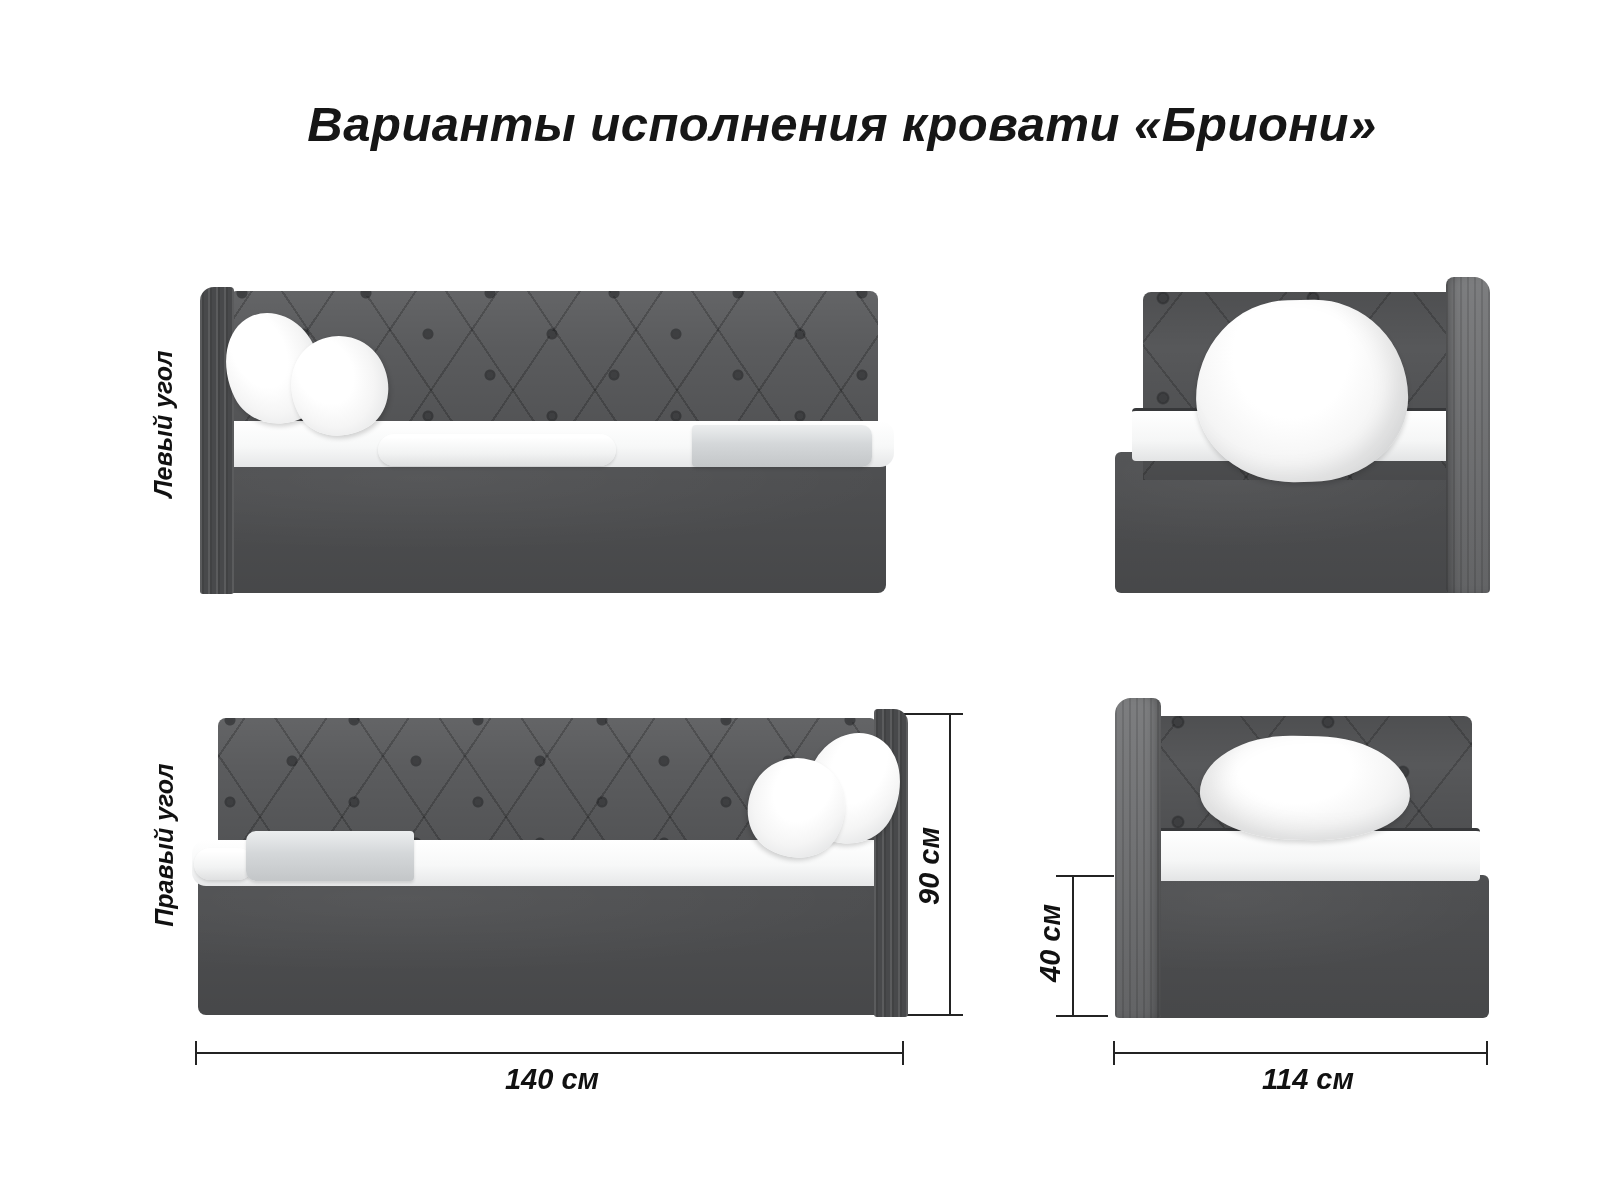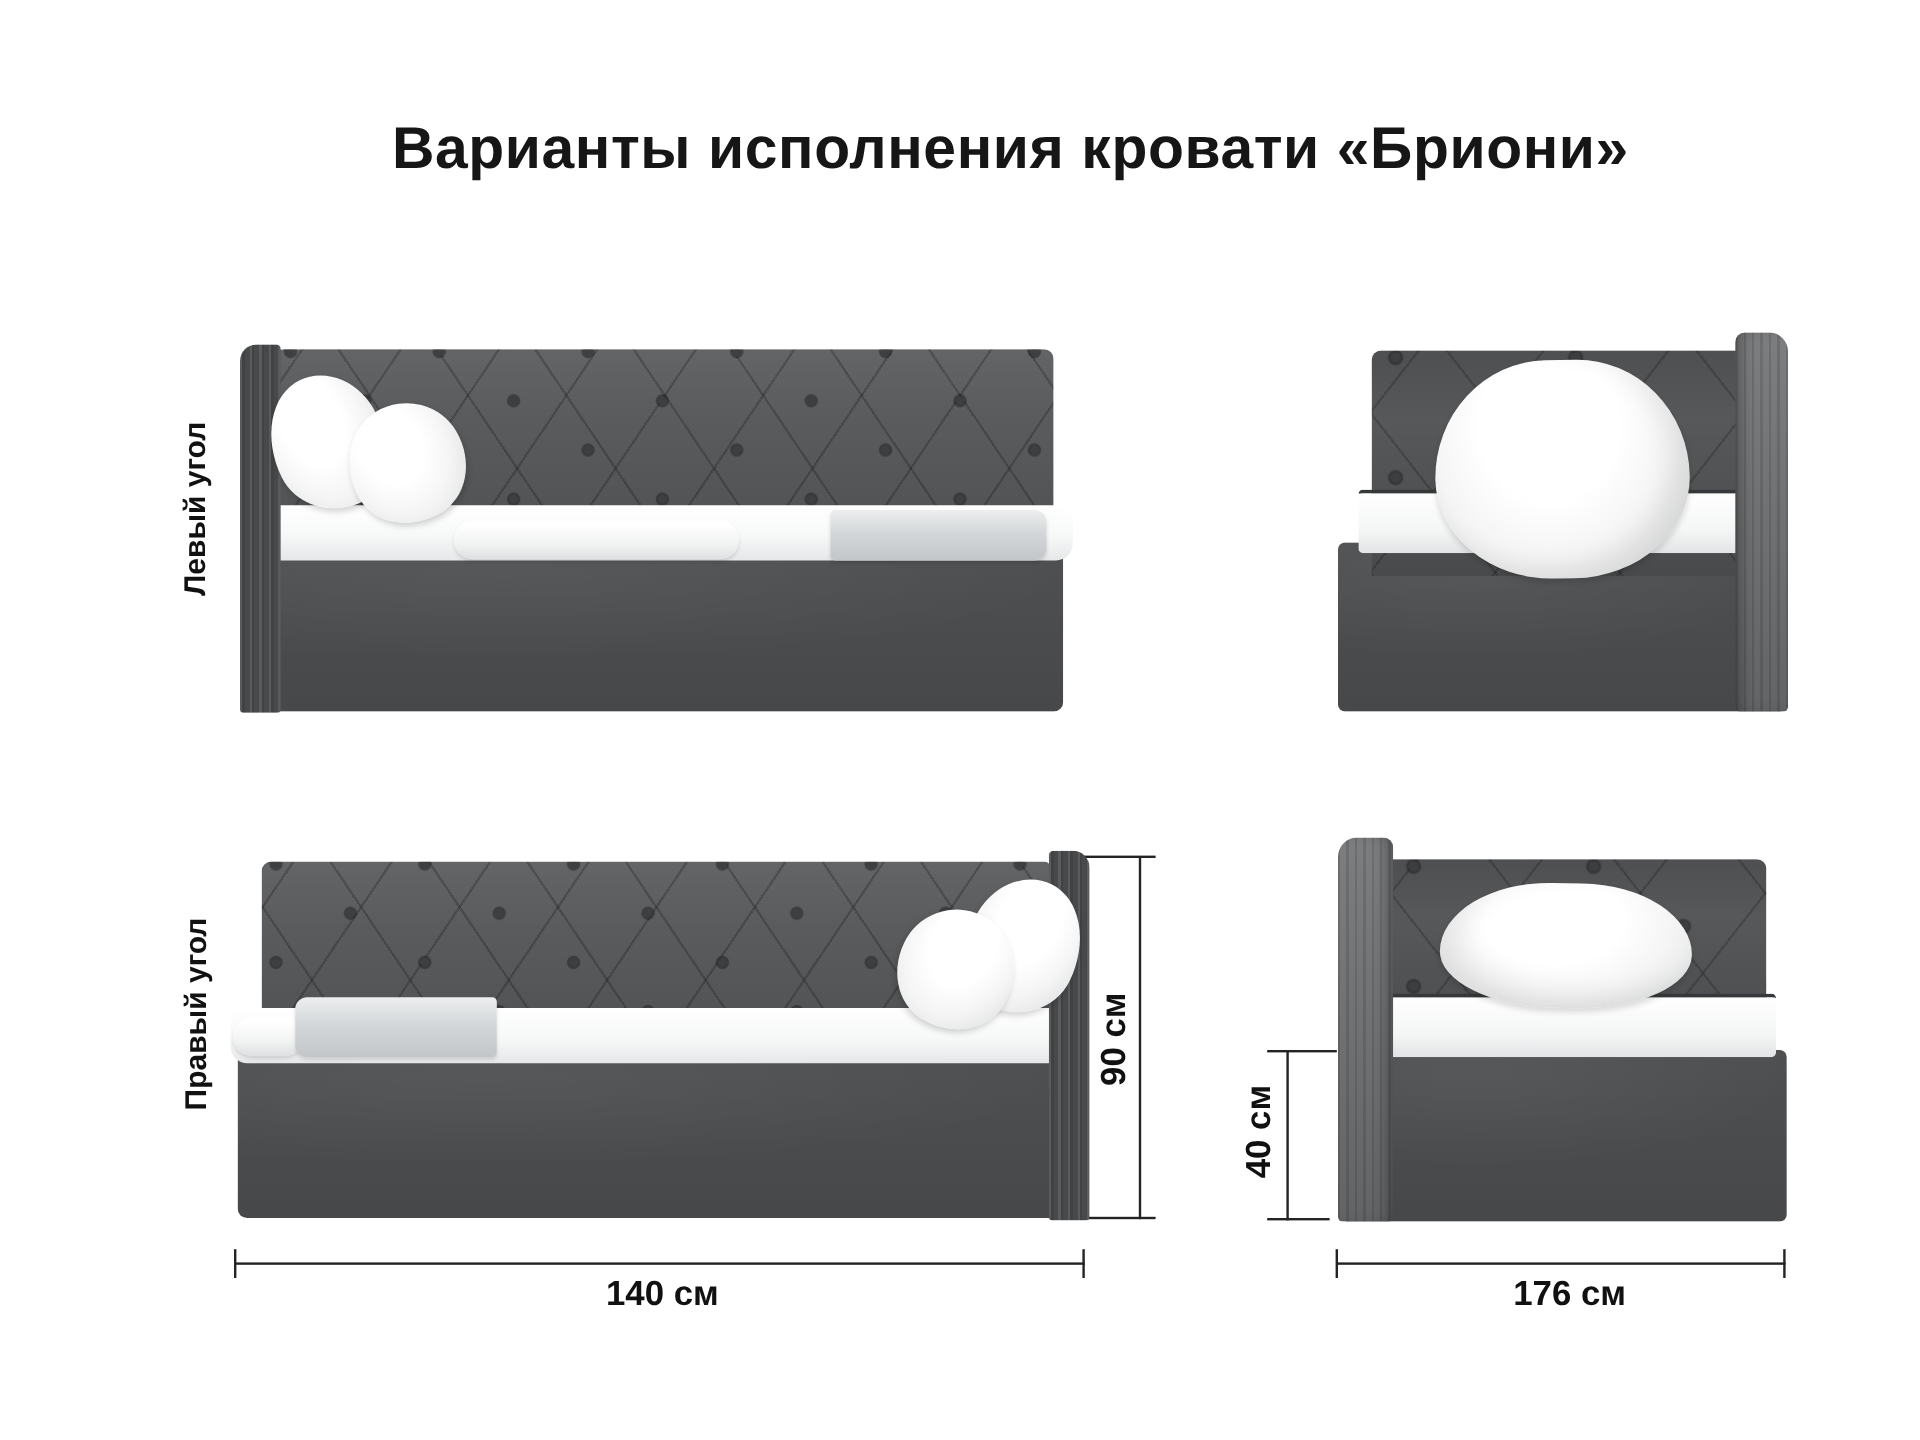--- a/index.html
+++ b/index.html
@@ -1,17 +1,17 @@
 <!DOCTYPE html>
 <html><head>
 <meta charset="utf-8">
 <style>
   html,body{margin:0;padding:0;background:#ffffff;}
   #canvas{position:relative;width:1600px;height:1200px;background:#ffffff;overflow:hidden;
-          font-family:"Liberation Sans", sans-serif;}
+          font-family:"Liberation Sans", sans-serif;font-style:italic;}
   .abs{position:absolute;}
 
   
   .title{left:0;top:96px;width:1684px;text-align:center;font-size:49px;font-weight:700;
          color:#161616;letter-spacing:.5px;}
   .corner-label{font-size:25px;font-weight:700;color:#111;white-space:nowrap;
                 transform:translate(-50%,-50%) rotate(-90deg);}
   .dim-label{font-size:29px;font-weight:700;color:#111;white-space:nowrap;}
   .dim-label.h{transform:translate(-50%,-50%);}
   .dim-label.v{transform:translate(-50%,-50%) rotate(-90deg);}
@@ -143,16 +143,16 @@
     <div class="abs dline" style="left:1072px;top:876px;width:2px;height:141px;"></div>
     <div class="abs dline" style="left:1056px;top:875px;width:58px;height:2px;"></div>
     <div class="abs dline" style="left:1056px;top:1015px;width:52px;height:2px;"></div>
     <div class="abs dim-label v" style="left:1050px;top:943px;">40 см</div>
   </div>
 
   <div>
     <div class="abs dline" style="left:1114px;top:1052px;width:374px;height:2px;"></div>
     <div class="abs dline" style="left:1113px;top:1041px;width:2px;height:24px;"></div>
     <div class="abs dline" style="left:1486px;top:1041px;width:2px;height:24px;"></div>
-    <div class="abs dim-label h" style="left:1308px;top:1079px;">176 см</div>
+    <div class="abs dim-label h" style="left:1308px;top:1079px;">114 см</div>
   </div>
 
 </div>
 
 </body></html>

